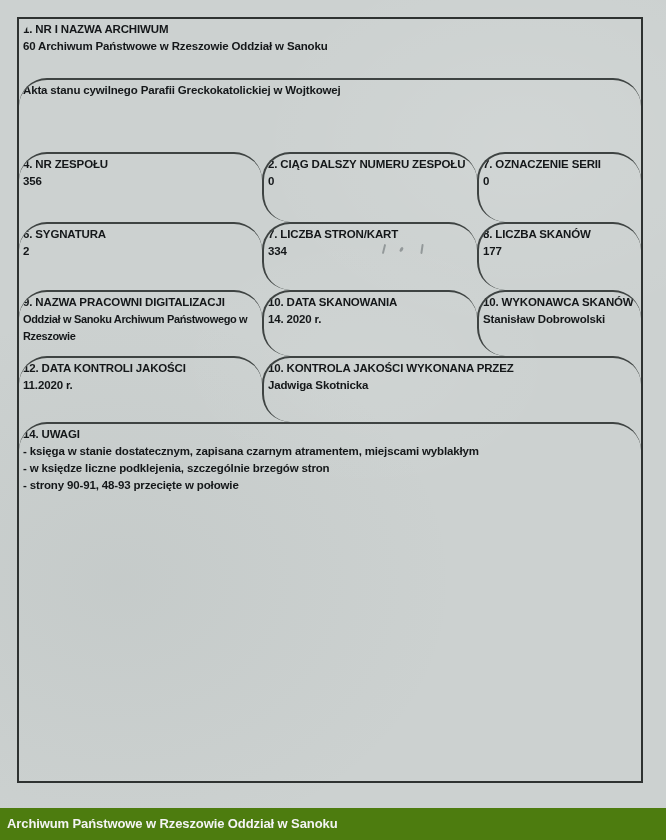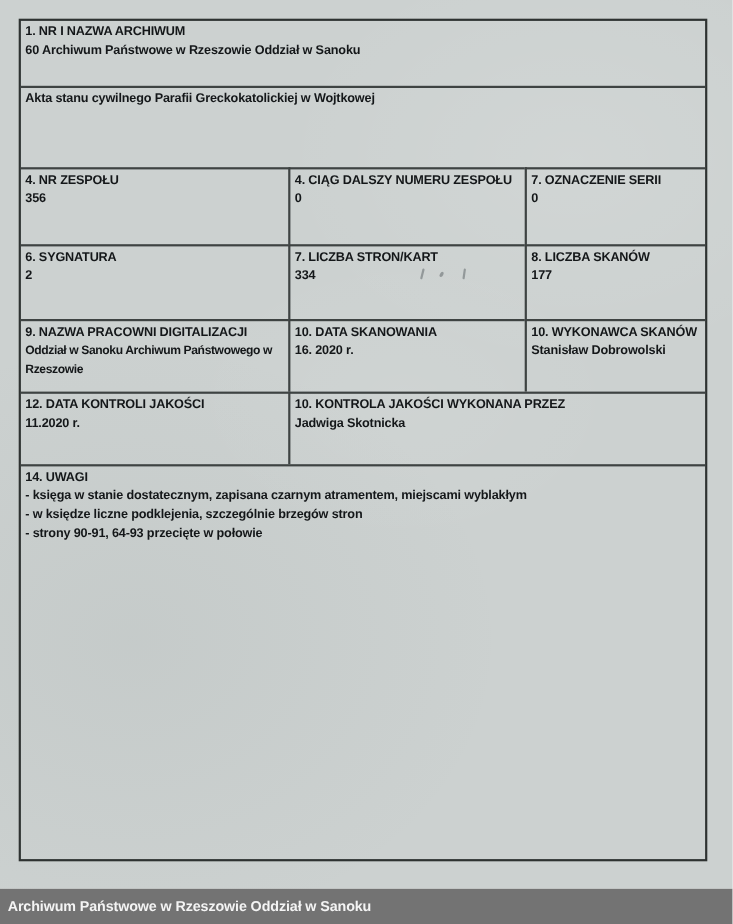--- a/index.html
+++ b/index.html
@@ -34,20 +34,21 @@
     box-sizing: border-box;
     border: 2px solid #2e3231;
     display: grid;
     grid-template-columns: 243px 215px 1fr;
     grid-template-rows: 59px 74px 70px 68px 66px 66px 1fr;
   }
   .cell {
     box-sizing: border-box;
     padding: 2px 4px 2px 4px;
     overflow: hidden;
+    border-radius: 28px;
   }
   .bt { border-top: 2px solid #3e4342; }
   .bl { border-left: 2px solid #3e4342; }
   .span3 { grid-column: 1 / 4; }
   .span2 { grid-column: 2 / 4; }
   .lbl, .val {
     display: block;
     font-size: 11.5px;
     font-weight: 700;
     color: #141719;
@@ -74,21 +75,21 @@
   .pen-marks span { position: absolute; background: #596063; display: block; }
   .pm1 { left: 2px;  top: 1px; width: 2px; height: 10px; transform: rotate(14deg); border-radius: 1px; }
   .pm2 { left: 19px; top: 4px; width: 3px; height: 5px;  transform: rotate(28deg); border-radius: 50% 50% 60% 40%; }
   .pm3 { left: 40px; top: 1px; width: 2px; height: 10px; transform: rotate(8deg);  border-radius: 1px; }
   .footer-bar {
     position: absolute;
     left: 0;
     top: 808px;
     width: 666px;
     height: 32px;
-    background: #737373;
+    background: #4d7c0f;
     box-sizing: border-box;
     padding-left: 7px;
   }
   .footer-bar .title {
     color: #f4f4f4;
     font-size: 13px;
     font-weight: 700;
     line-height: 31px;
     letter-spacing: -0.1px;
     white-space: nowrap;
@@ -108,21 +109,21 @@
 
     <div class="cell span3 bt">
       <span class="val">Akta stanu cywilnego Parafii Greckokatolickiej w Wojtkowej</span>
     </div>
 
     <div class="cell bt">
       <span class="lbl">4. NR ZESPOŁU</span>
       <span class="val">356</span>
     </div>
     <div class="cell bt bl">
-      <span class="lbl">4. CIĄG DALSZY NUMERU ZESPOŁU</span>
+      <span class="lbl">2. CIĄG DALSZY NUMERU ZESPOŁU</span>
       <span class="val">0</span>
     </div>
     <div class="cell bt bl">
       <span class="lbl">7. OZNACZENIE SERII</span>
       <span class="val">0</span>
     </div>
 
     <div class="cell bt">
       <span class="lbl">6. SYGNATURA</span>
       <span class="val">2</span>
@@ -135,41 +136,41 @@
       <span class="lbl">8. LICZBA SKANÓW</span>
       <span class="val">177</span>
     </div>
 
     <div class="cell bt">
       <span class="lbl">9. NAZWA PRACOWNI DIGITALIZACJI</span>
       <span class="val wrap tight">Oddział w Sanoku Archiwum Państwowego w Rzeszowie</span>
     </div>
     <div class="cell bt bl">
       <span class="lbl">10. DATA SKANOWANIA</span>
-      <span class="val">16. 2020 r.</span>
+      <span class="val">14. 2020 r.</span>
     </div>
     <div class="cell bt bl">
       <span class="lbl">10. WYKONAWCA SKANÓW</span>
       <span class="val">Stanisław Dobrowolski</span>
     </div>
 
     <div class="cell bt">
       <span class="lbl">12. DATA KONTROLI JAKOŚCI</span>
       <span class="val">11.2020 r.</span>
     </div>
     <div class="cell span2 bt bl">
       <span class="lbl">10. KONTROLA JAKOŚCI WYKONANA PRZEZ</span>
       <span class="val">Jadwiga Skotnicka</span>
     </div>
 
     <div class="cell span3 bt">
       <span class="lbl">14. UWAGI</span>
       <span class="val">- księga w stanie dostatecznym, zapisana czarnym atramentem, miejscami wyblakłym</span>
       <span class="val">- w księdze liczne podklejenia, szczególnie brzegów stron</span>
-      <span class="val">- strony 90-91, 64-93 przecięte w połowie</span>
+      <span class="val">- strony 90-91, 48-93 przecięte w połowie</span>
     </div>
 
   </div>
 
   <div class="pen-marks">
     <span class="pm1"></span>
     <span class="pm2"></span>
     <span class="pm3"></span>
   </div>
 

